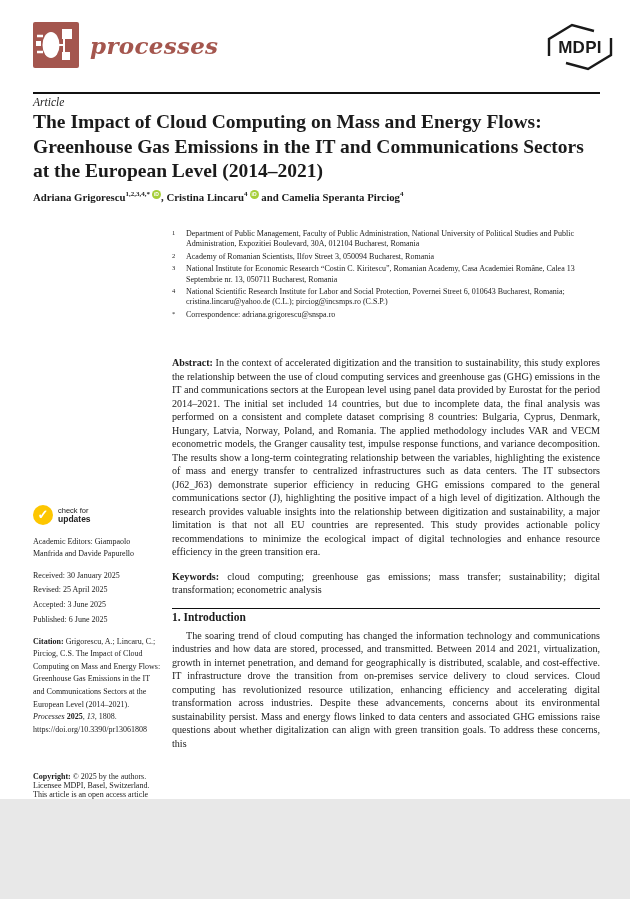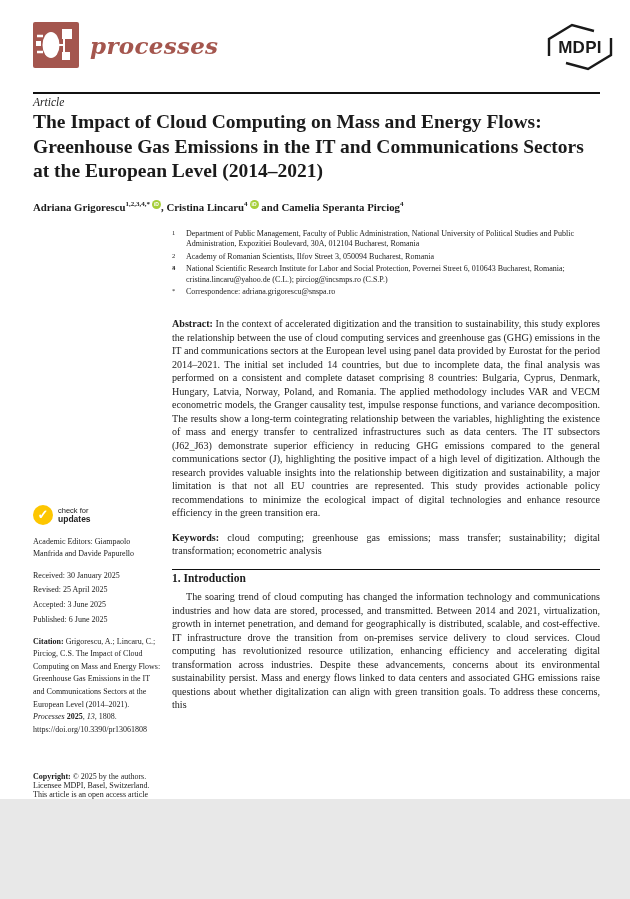--- a/index.html
+++ b/index.html
@@ -18,36 +18,36 @@
   .mdpi-logo{position:absolute;right:14px;top:22px;width:72px;height:50px;}
   .mdpi-logo text{
     font-family:"Liberation Sans",sans-serif;font-weight:bold;font-size:17px;fill:#1a1a1a;letter-spacing:.3px;
   }
   .header-rule{position:absolute;left:33px;width:567px;top:92px;height:1.5px;background:#111;}
   .article-type{position:absolute;left:33px;top:96px;font-size:11.5px;font-style:italic;}
   .paper-title{
     position:absolute;left:33px;top:110px;width:558px;
     font-size:19.5px;line-height:24.5px;font-weight:bold;
   }
-  .author-line{position:absolute;left:33px;top:200px;width:575px;font-size:10.8px;font-weight:bold;}
+  .author-line{position:absolute;left:33px;top:190px;width:575px;font-size:10.8px;font-weight:bold;}
   .author-line sup{font-size:7px;}
   .orcid{
     display:inline-block;width:9px;height:9px;border-radius:50%;background:#A6CE39;
     margin-left:2px;vertical-align:2px;position:relative;
   }
   .orcid::after{
     content:"iD";position:absolute;left:0;top:0;width:9px;height:9px;
     font-family:"Liberation Sans",sans-serif;font-size:5px;line-height:9px;
     color:#fff;text-align:center;font-weight:bold;
   }
   
   .main-col{position:absolute;left:172px;top:229px;width:428px;}
   .affil{position:relative;padding-left:14px;font-size:8px;line-height:10.4px;margin-bottom:2px;}
   .affil .mark{position:absolute;left:0;top:-1px;font-size:6.5px;}
-  .abstract{margin-top:20px;font-size:10.1px;line-height:13.5px;text-align:justify;}
+  .abstract{margin-top:36px;font-size:10.1px;line-height:13.5px;text-align:justify;}
   .keywords{margin-top:11px;font-size:10.1px;line-height:13.5px;text-align:justify;}
   .kw-divider{margin-top:11px;height:1.2px;background:#111;}
   .section-heading{margin-top:2px;font-size:11.5px;font-weight:bold;}
   .intro-text{margin-top:6px;font-size:10.1px;line-height:13.5px;text-align:justify;text-indent:14px;}
   
   .sidebar{position:absolute;left:33px;top:505px;width:128px;font-size:8px;line-height:12.3px;}
   .badge{display:flex;align-items:center;margin-bottom:11px;cursor:pointer;}
   .badge-circle{
     width:20px;height:20px;border-radius:50%;background:#FDC600;position:relative;flex:0 0 20px;
   }
@@ -133,20 +133,21 @@
     <div class="affil">
       <span class="mark">1</span>
       <span>Department of Public Management, Faculty of Public Administration, National University of Political Studies and Public Administration, Expozitiei Boulevard, 30A, 012104 Bucharest, Romania</span>
     </div>
     <div class="affil">
       <span class="mark">2</span>
       <span>Academy of Romanian Scientists, Ilfov Street 3, 050094 Bucharest, Romania</span>
     </div>
     <div class="affil">
       <span class="mark">3</span>
+      <span>National Institute for Economic Research “Costin C. Kiritescu”, Romanian Academy, Casa Academiei Române, Calea 13 Septembrie nr. 13, 050711 Bucharest, Romania</span>
     </div>
     <div class="affil">
       <span class="mark">4</span>
       <span>National Scientific Research Institute for Labor and Social Protection, Povernei Street 6, 010643 Bucharest, Romania; cristina.lincaru@yahoo.de (C.L.); pirciog@incsmps.ro (C.S.P.)</span>
     </div>
     <div class="affil">
       <span class="mark">*</span>
       <span>Correspondence: adriana.grigorescu@snspa.ro</span>
     </div>
 

